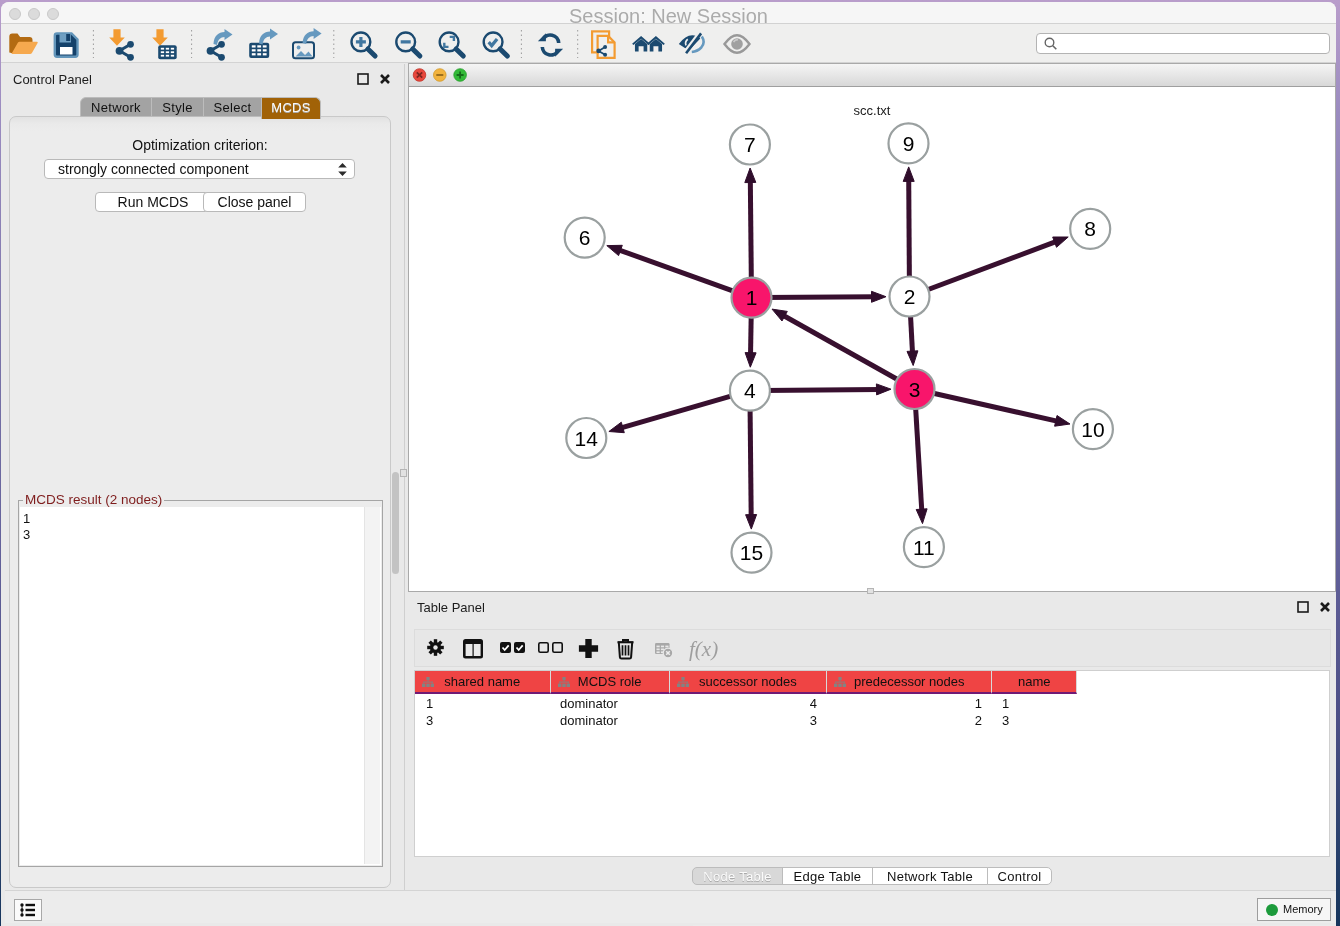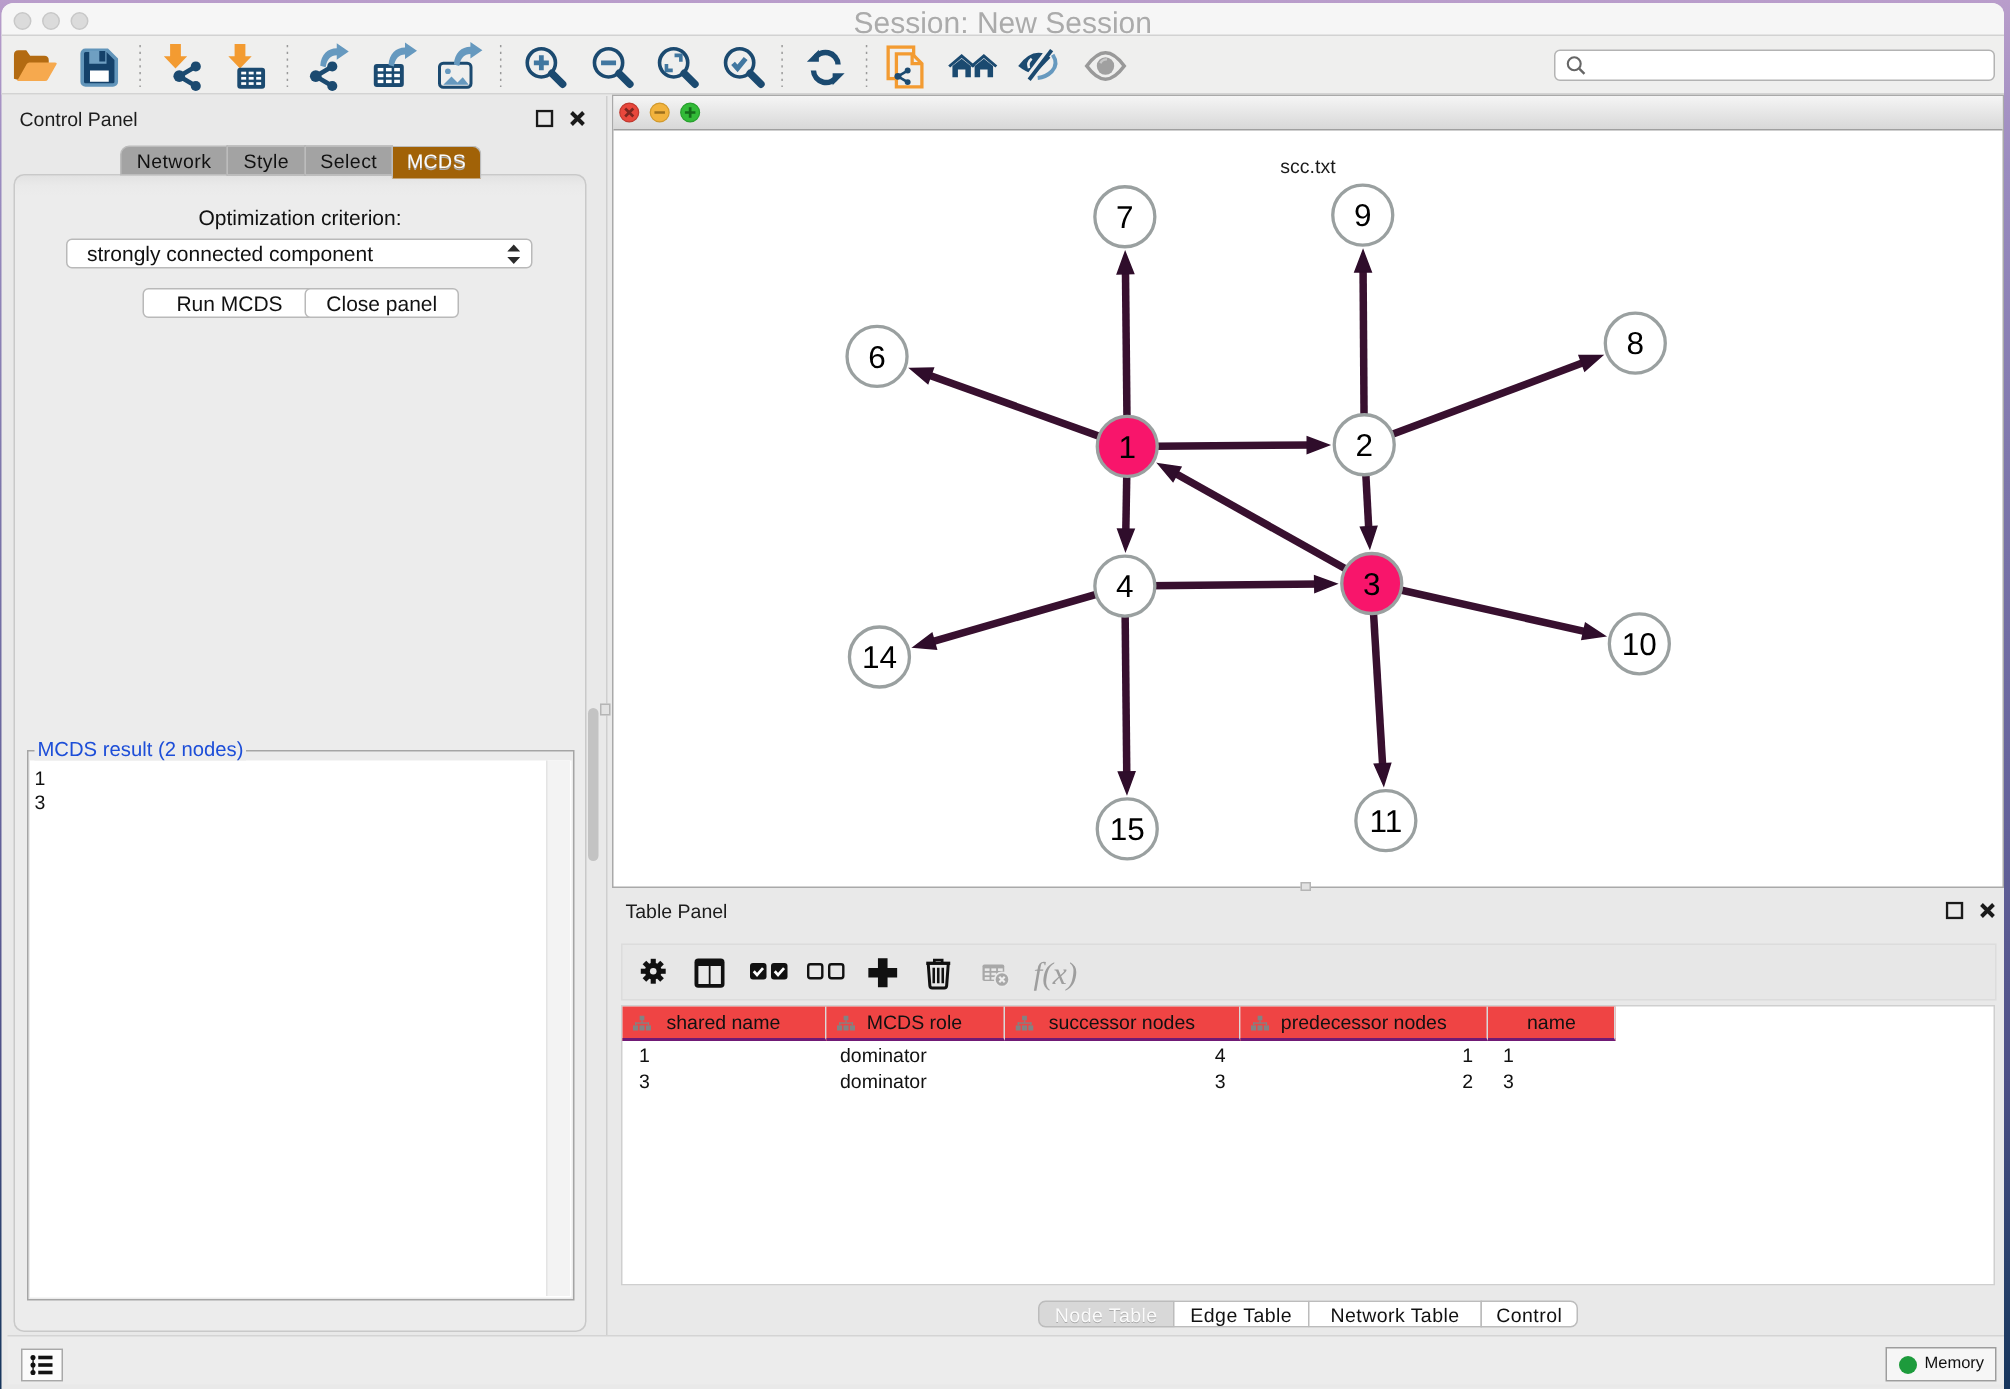--- a/index.html
+++ b/index.html
@@ -13,21 +13,21 @@
   #toolbar{position:absolute;left:0;top:22px;width:100%;height:38px;background:#efefee;border-bottom:1px solid #d3d3d3;}
   #searchbox{position:absolute;left:1035px;top:8.5px;width:292px;height:19px;background:#fff;border:1px solid #b3b3b3;border-radius:4px;}
   
   #cp-title{position:absolute;left:12px;top:70px;font-size:13px;color:#1c1c1c;}
   .tab{position:absolute;top:95px;height:20px;box-sizing:border-box;background:#a3a3a3;border:1px solid #bcbcbc;color:#111;font-size:13px;text-align:center;line-height:20px;letter-spacing:0.3px;}
   #cp-pane{position:absolute;left:8px;top:114px;width:382px;height:772px;background:linear-gradient(180deg,#e2e2e2 0px,#eaeaea 7px,#ececec 14px);border:1px solid #c9c9c9;border-radius:7px;box-sizing:border-box;}
   #opt-label{position:absolute;left:0px;top:135px;width:398px;text-align:center;font-size:14px;color:#111;}
   #combo{position:absolute;left:43px;top:157px;width:311px;height:20px;background:#fff;border:1px solid #b9b9b9;border-radius:4px;box-sizing:border-box;font-size:14px;color:#111;line-height:18px;padding-left:13px;}
   .btn{position:absolute;top:190px;height:20px;background:#fff;border:1px solid #b9b9b9;border-radius:4px;box-sizing:border-box;font-size:14px;color:#111;text-align:center;line-height:18px;}
   #groupbox{position:absolute;left:17px;top:498px;width:365px;height:367px;border:1px solid #a5a5a5;box-sizing:border-box;}
-  #groupbox-label{position:absolute;left:22px;top:490px;background:#ececec;font-size:13.5px;color:#1d4ed8;padding:0 2px;}
+  #groupbox-label{position:absolute;left:22px;top:490px;background:#ececec;font-size:13.5px;color:#7f1d1d;padding:0 2px;}
   #gb-inner{position:absolute;left:19px;top:505px;width:361px;height:358px;background:#fff;}
   #gb-scroll{position:absolute;left:363px;top:505px;width:16px;height:357px;background:#f3f3f3;border-left:1px solid #e4e4e4;box-sizing:border-box;}
   #gb-text{position:absolute;left:22px;top:509px;font-size:13px;color:#111;line-height:16px;}
   #cp-scrollthumb{position:absolute;left:391px;top:470px;width:7px;height:102px;background:#c3c3c3;border-radius:4px;}
   
   #splitter{position:absolute;left:403px;top:62px;width:1px;height:826px;background:#cfcfcf;}
   
   #net{position:absolute;left:407px;top:61px;width:928px;height:529px;border:1px solid #a9a9a9;box-sizing:border-box;background:#fff;}
   #net-title{position:absolute;left:0;top:0;width:100%;height:22px;background:linear-gradient(#f5f5f5,#d8d8d8);border-bottom:1px solid #9f9f9f;}
   #net-title-text{position:absolute;width:100%;top:4px;text-align:center;font-size:13px;color:#1a1a1a;margin-top:35px;}

